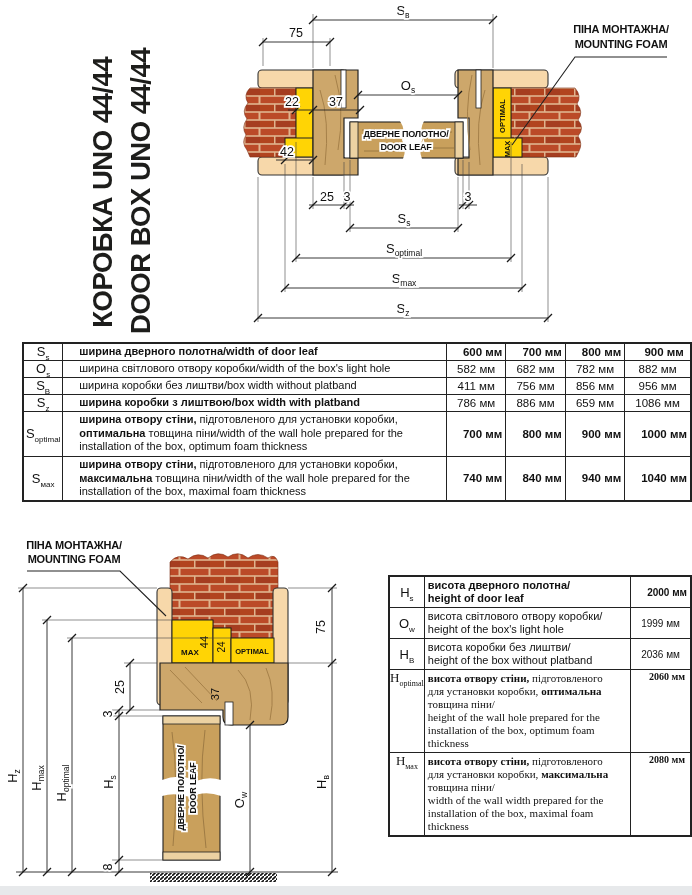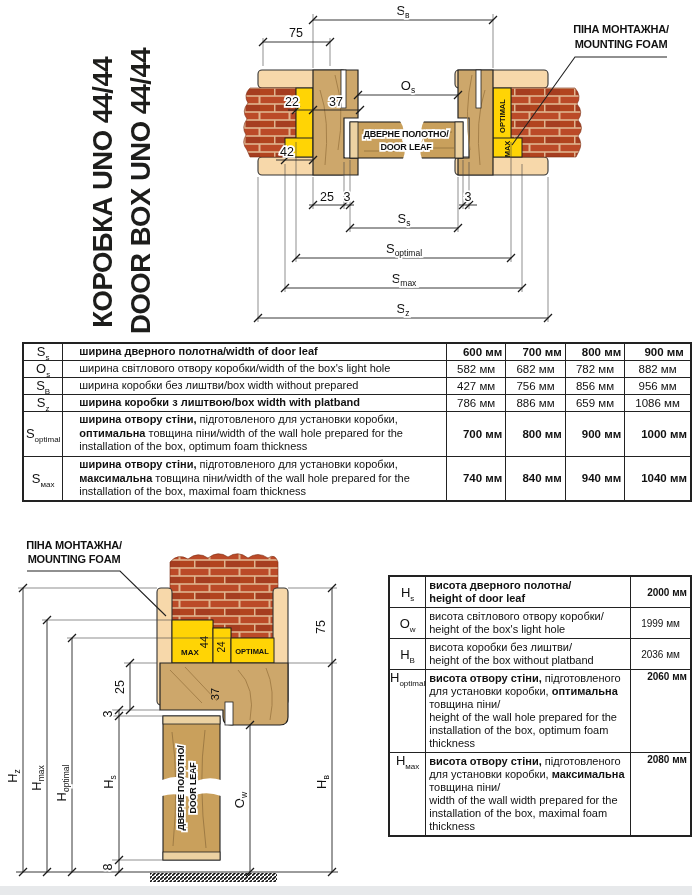--- a/index.html
+++ b/index.html
@@ -19,21 +19,21 @@
   table{position:absolute;border-collapse:collapse;table-layout:fixed;background:#fff;}
   td{border:1px solid #222;padding:1px 3px;vertical-align:middle;overflow:hidden;}
   .t1{left:22px;top:342px;border:2px solid #222;}
   .t1 tr{height:17px;}
   .t1 tr.tall1{height:45px;}
   .t1 td.symc{text-align:center;font-size:13px;padding:0;}
   .t1 td.desc{font-size:11px;line-height:13.5px;padding-left:16px;}
   .t1 td.valc{text-align:center;font-size:11.5px;white-space:nowrap;}
   .t2{left:388px;top:575px;border:2px solid #222;}
   .t2 tr{height:30px;}
-  .t2 tr.tall2{height:82px;}
+  .t2 tr.tall2{height:82px;font-family:Liberation Serif, serif;}
   .t2 td.symc{text-align:center;font-size:13px;padding:0;}
   .t2 td.desc{font-size:11px;line-height:13px;padding:2px 3px;}
   .t2 td.valc{text-align:center;font-size:10px;white-space:nowrap;}
   .t2 tr.tall2 td{vertical-align:top;}
   .vb .valc{font-weight:bold;padding-left:16px;}
   sub{font-size:8px;line-height:0;}
   .b{font-weight:bold;}
   .page-edge{position:absolute;left:0;top:886px;width:692px;height:9px;background:#e7e9eb;}
 </style>
 </head>
@@ -160,22 +160,22 @@
       <tr>
         <td class="symc"><span>O</span><sub>s</sub></td>
         <td class="desc"><span>ширина світлового отвору коробки/width of the box's light hole</span></td>
         <td class="valc">582 мм</td>
         <td class="valc">682 мм</td>
         <td class="valc">782 мм</td>
         <td class="valc">882 мм</td>
       </tr>
       <tr>
         <td class="symc"><span>S</span><sub>B</sub></td>
-        <td class="desc"><span>ширина коробки без лиштви/box width without prepared</span></td>
-        <td class="valc">427 мм</td>
+        <td class="desc"><span>ширина коробки без лиштви/box width without platband</span></td>
+        <td class="valc">411 мм</td>
         <td class="valc">756 мм</td>
         <td class="valc">856 мм</td>
         <td class="valc">956 мм</td>
       </tr>
       <tr>
         <td class="symc"><span>S</span><sub>z</sub></td>
         <td class="desc"><span class="b">ширина коробки з лиштвою/box width with platband</span></td>
         <td class="valc">786 мм</td>
         <td class="valc">886 мм</td>
         <td class="valc">659 мм</td>

